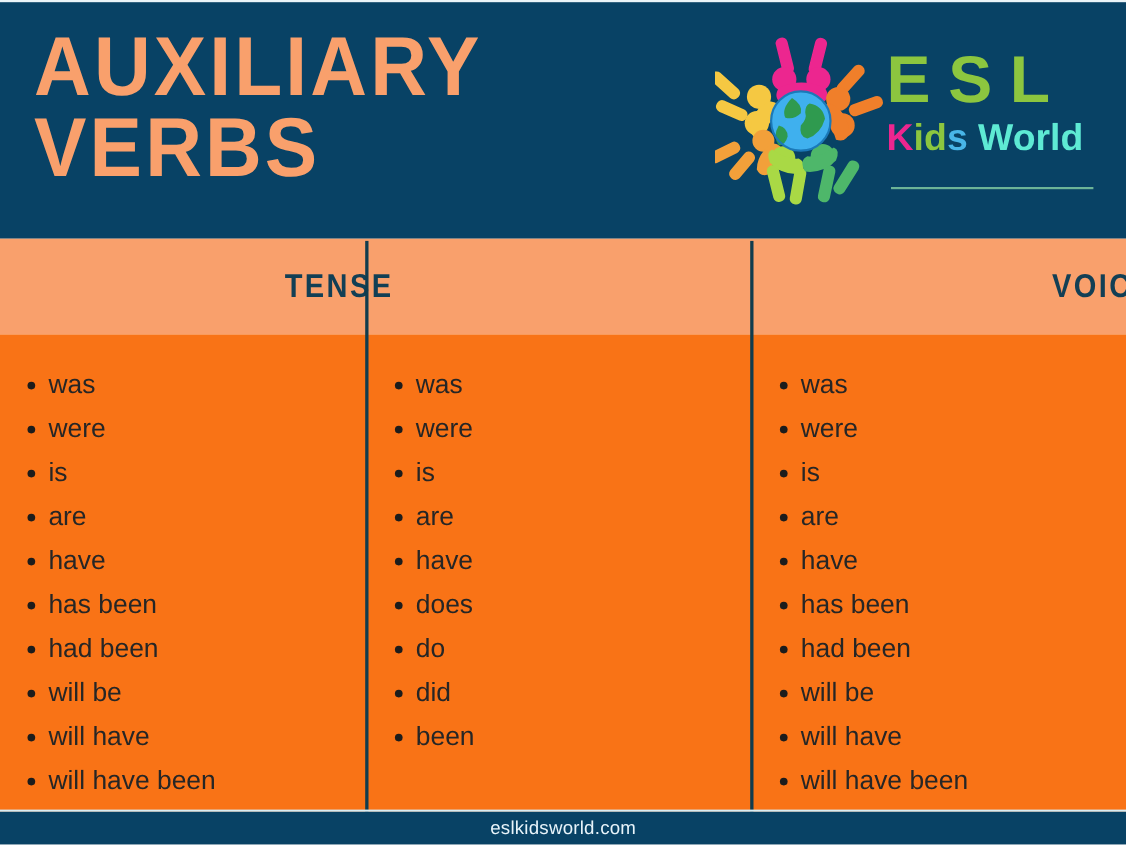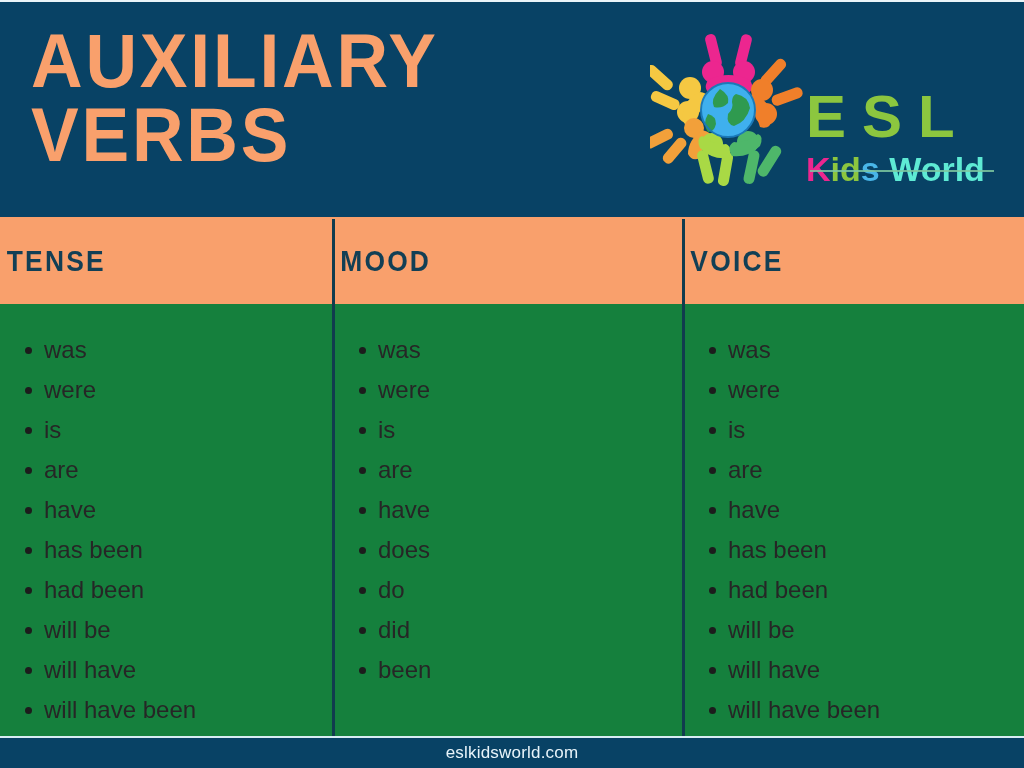--- a/index.html
+++ b/index.html
@@ -62,21 +62,20 @@
     left: 10px;
     top: 8px;
     width: 160px;
     height: 156px;
   }
   .logo-text {
     position: absolute;
     left: 166px;
     top: 18px;
     width: 192px;
-    margin-top: 44px;
   }
   .logo-esl {
     display: block;
     color: #8cc63f;
     font-family: "Liberation Sans", sans-serif;
     font-weight: bold;
     font-size: 60px;
     line-height: 62px;
     letter-spacing: 16px;
     white-space: nowrap;
@@ -116,21 +115,22 @@
     width: 1024px;
     height: 87px;
     background: #f9a06c;
   }
   .col-head {
     position: absolute;
     top: 0;
     height: 87px;
     display: flex;
     align-items: center;
-    justify-content: flex-start;
+    justify-content: flex-end;
+    margin-left: 32px;
   }
   .col-head-1 { left: 0px;   width: 333px; }
   .col-head-2 { left: 334px; width: 349px; }
   .col-head-3 { left: 684px; width: 340px; }
   .col-head-label {
     color: #123f55;
     font-family: "Liberation Sans Narrow", "Liberation Sans", sans-serif;
     font-weight: bold;
     font-size: 30px;
     letter-spacing: 2.5px;
@@ -138,21 +138,21 @@
     white-space: nowrap;
   }
 
   
   .body-area {
     position: absolute;
     left: 0;
     top: 304px;
     width: 1024px;
     height: 434px;
-    background: #15803d;
+    background: #f97316;
   }
   .col-body {
     position: absolute;
     top: 0;
     height: 434px;
     box-sizing: border-box;
   }
   .col-body-1 { left: 0px;   width: 333px; padding-left: 20px; }
   .col-body-2 { left: 334px; width: 349px; padding-left: 20px; }
   .col-body-3 { left: 684px; width: 340px; padding-left: 20px; }
@@ -292,23 +292,20 @@
         <span class="logo-esl">ESL</span>
         <span class="logo-kidsworld"><span class="lk-k">K</span><span class="lk-i">i</span><span class="lk-d">d</span><span class="lk-s">s</span><span class="lk-sp">&nbsp;</span><span class="lk-world">World</span></span>
       </div>
       <div class="logo-underline"></div>
     </div>
   </div>
 
   <div class="col-head-band">
     <div class="col-head col-head-1">
       <span class="col-head-label">TENSE</span>
-    </div>
-    <div class="col-head col-head-2">
-      <span class="col-head-label">MOOD</span>
     </div>
     <div class="col-head col-head-3">
       <span class="col-head-label">VOICE</span>
     </div>
   </div>
 
   <div class="body-area">
     <div class="col-body col-body-1">
       <ul class="verb-list">
         <li class="verb-item">was</li>

